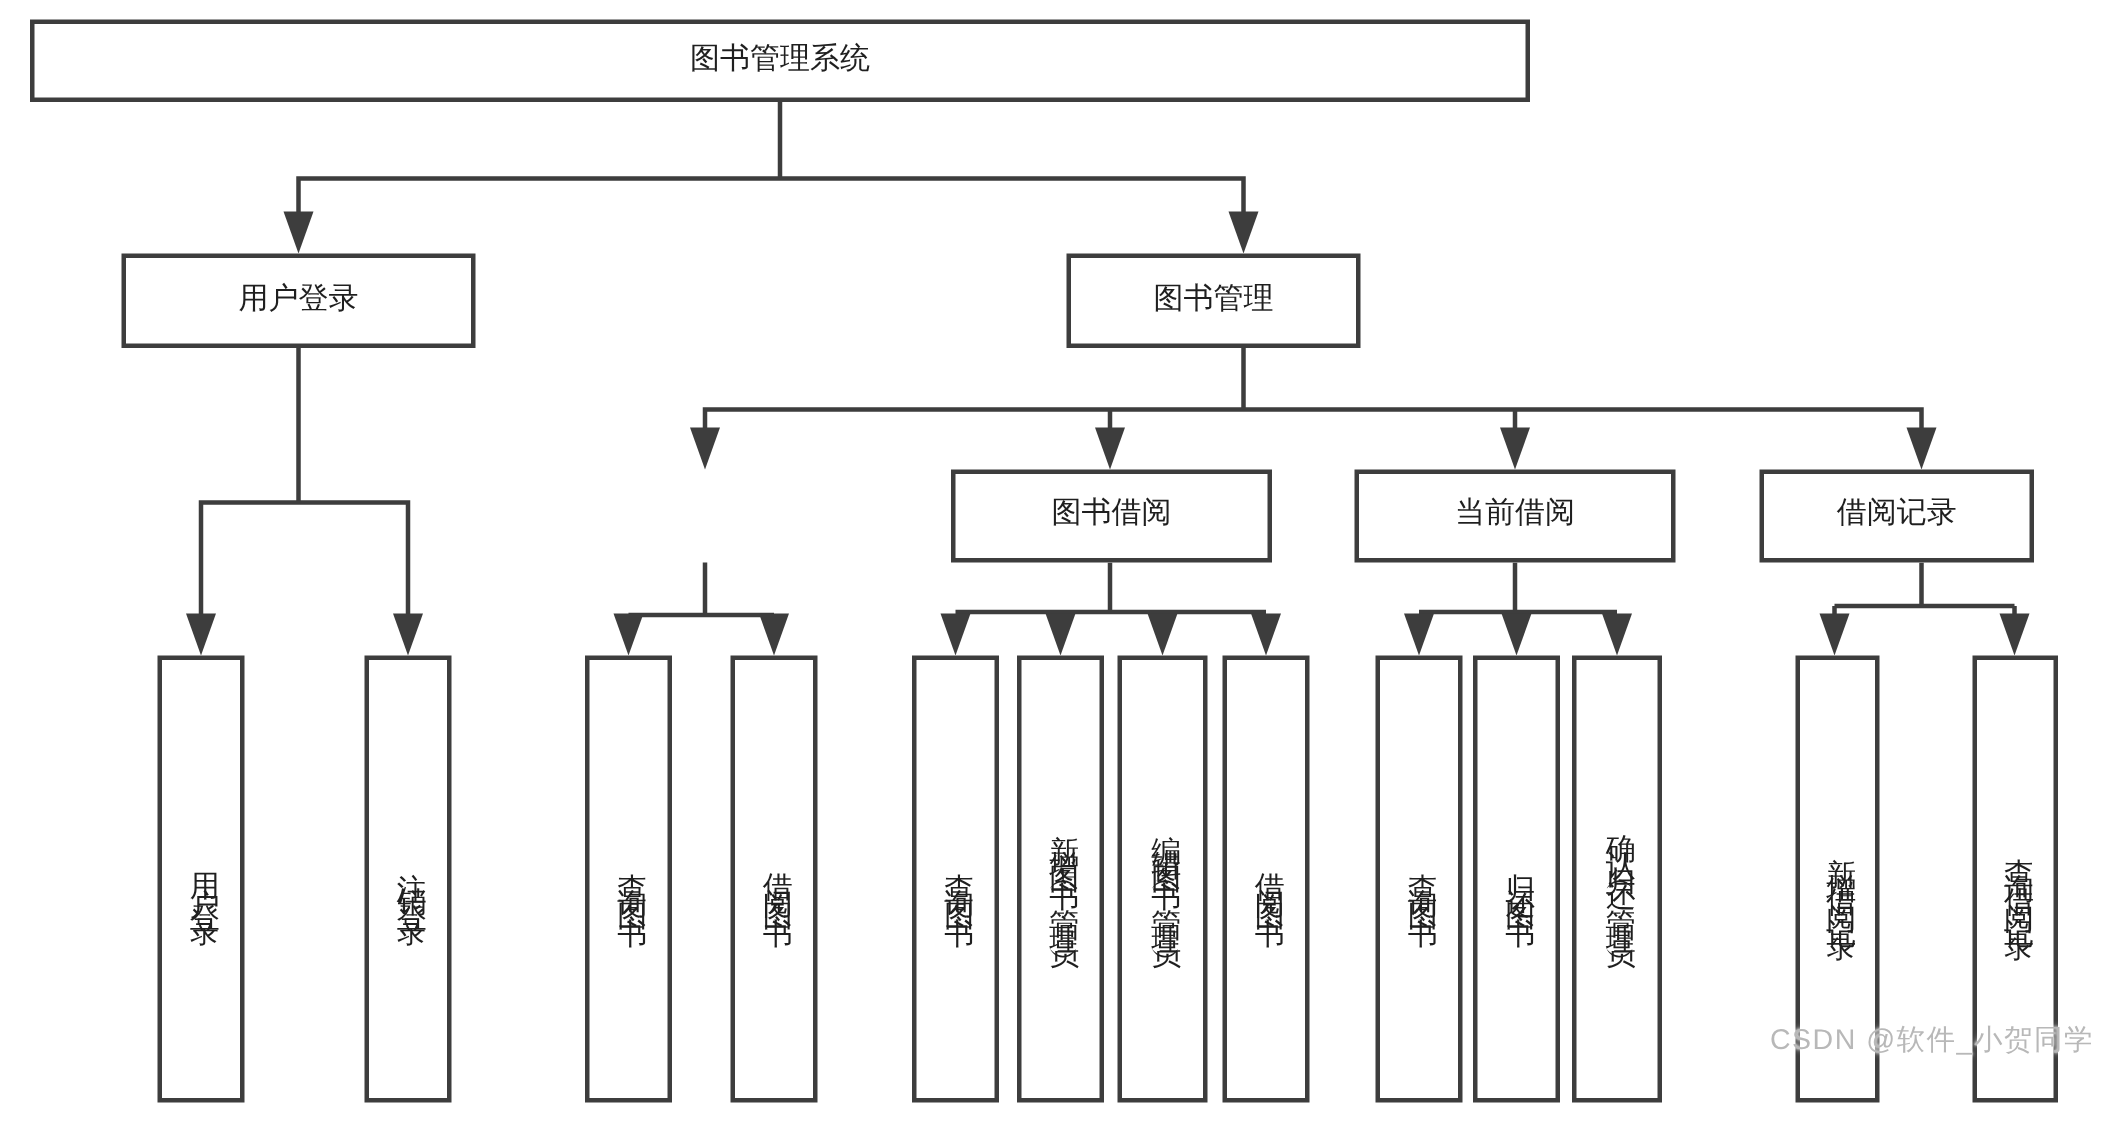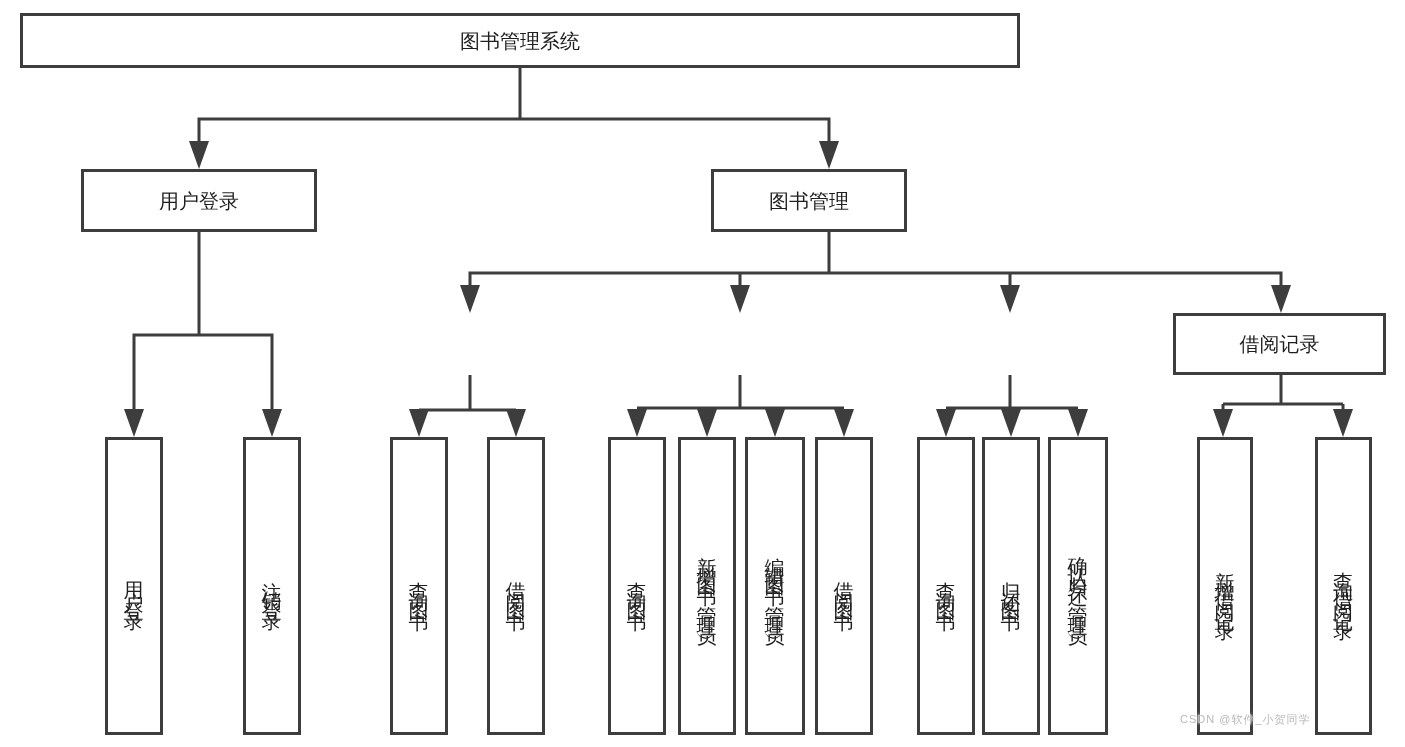--- a/index.html
+++ b/index.html
@@ -24,32 +24,33 @@
     box-sizing:border-box;
     border:3px solid var(--line);
     background:var(--bg);
     display:flex;
     align-items:center;
     justify-content:center;
     color:var(--text);
     font-size:20px;
     line-height:1.2;
     white-space:nowrap;
+    font-family:Liberation Mono, monospace;
   }
   .vbox{
     writing-mode:vertical-rl;
     letter-spacing:10px;
     line-height:1;
     white-space:normal;
   }
   .watermark{
     position:absolute;
     left:1180px;
-    top:712px;
-    font-size:11px;
+    top:680px;
+    font-size:19px;
     color:var(--wm);
     letter-spacing:1px;
     text-shadow:0 0 2px #fff,0 0 4px #fff;
     white-space:nowrap;
     text-align:center;
   }
 </style>
 </head>
 <body>
 
@@ -96,21 +97,23 @@
       <polygon points="1213,409 1233,409 1223,437"></polygon>
       <polygon points="1333,409 1353,409 1343,437"></polygon>
     </g>
   </svg>
 
   <div class="box" style="left:20px;top:13px;width:1000px;height:55px;">图书管理系统</div>
 
   <div class="box" style="left:81px;top:169px;width:236px;height:63px;">用户登录</div>
   <div class="box" style="left:711px;top:169px;width:196px;height:63px;">图书管理</div>
 
-  <div class="box" style="left:1173px;top:313px;width:213px;height:62px;">借阅记录</div>
+  <div class="box" style="left:634px;top:313px;width:214px;height:62px;">图书借阅</div>
+  <div class="box" style="left:903px;top:313px;width:214px;height:62px;">当前借阅</div>
+  <div class="box" style="left:1173px;top:313px;width:183px;height:62px;">借阅记录</div>
 
   <div class="box vbox" style="left:105px;top:437px;width:58px;height:298px;">用户登录</div>
   <div class="box vbox" style="left:243px;top:437px;width:58px;height:298px;">注销登录</div>
 
   <div class="box vbox" style="left:390px;top:437px;width:58px;height:298px;">查询图书</div>
   <div class="box vbox" style="left:487px;top:437px;width:58px;height:298px;">借阅图书</div>
 
   <div class="box vbox" style="left:608px;top:437px;width:58px;height:298px;">查询图书</div>
   <div class="box vbox" style="left:678px;top:437px;width:58px;height:298px;">新增图书（管理员）</div>
   <div class="box vbox" style="left:745px;top:437px;width:60px;height:298px;">编辑图书（管理员）</div>

